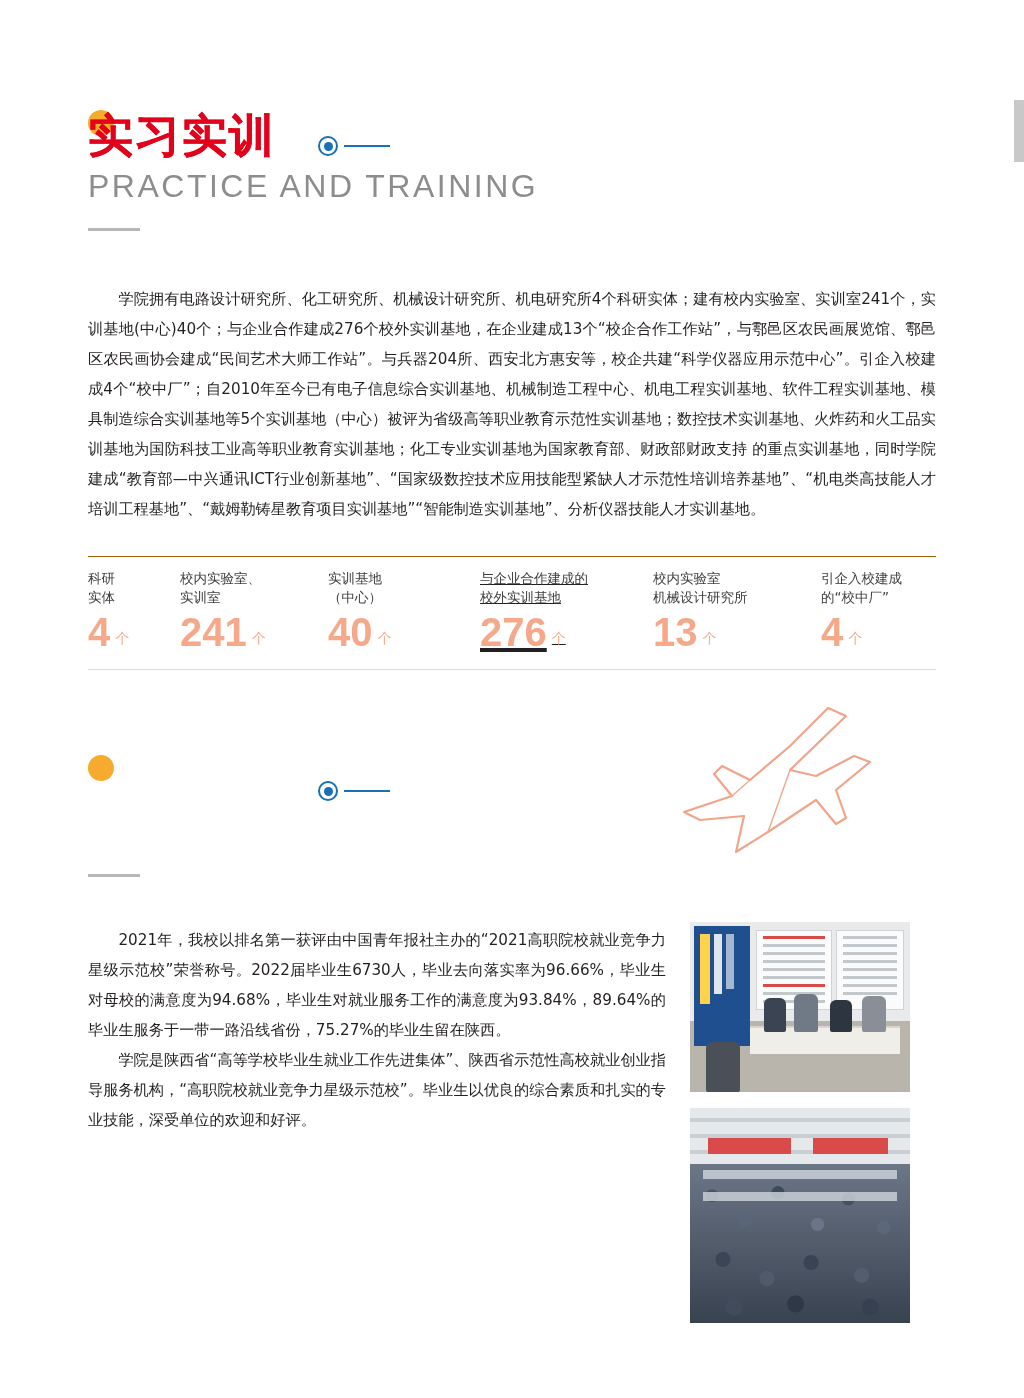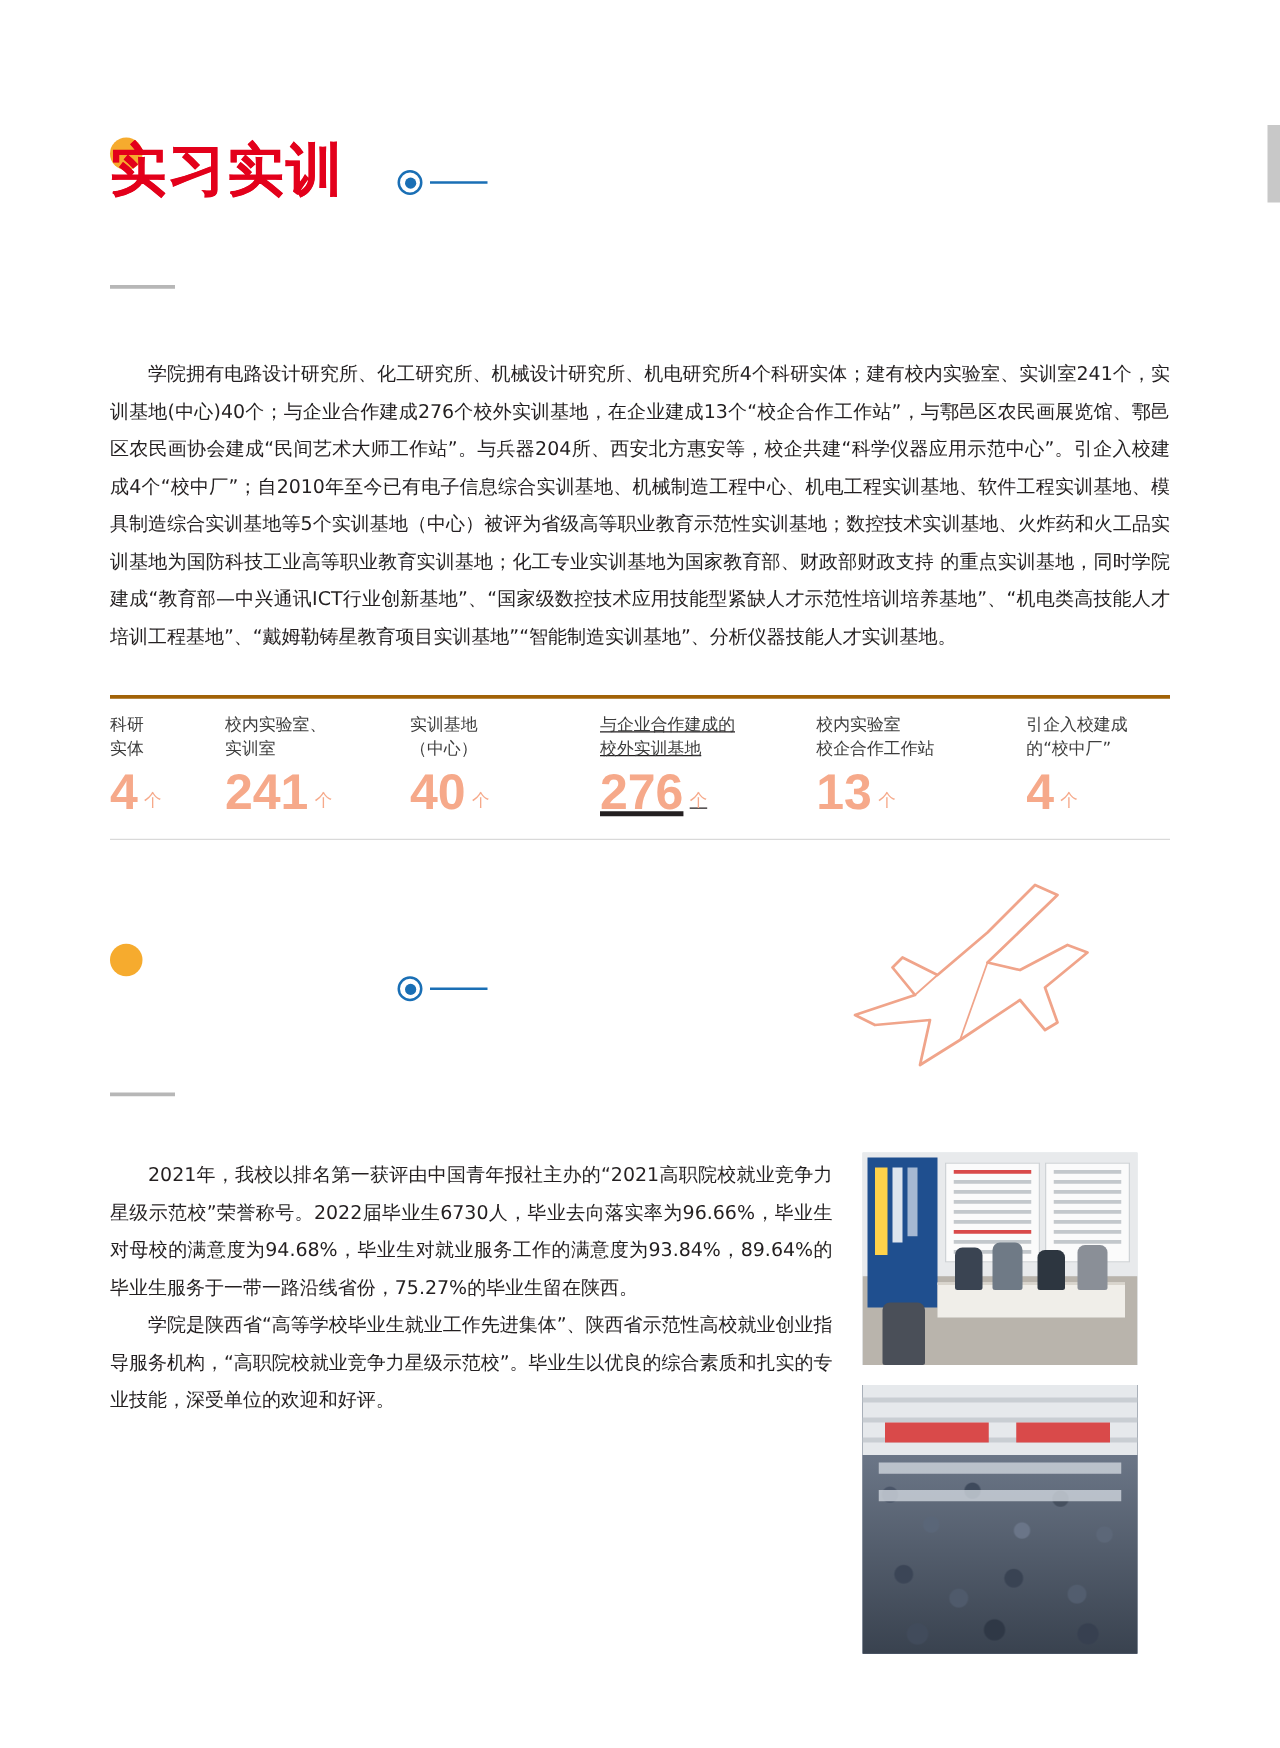--- a/index.html
+++ b/index.html
@@ -66,21 +66,21 @@
     line-height:30px;
     color:#231f20;
     text-align:justify;
     font-family:"DejaVu Sans","Liberation Sans",sans-serif;
   }
   .para p{margin:0;text-indent:2em;}
 
   
   .stats{
     position:absolute;left:88px;top:556px;width:848px;height:112px;
-    border-top:3px solid #a16207;
+    border-top:1px solid #a16207;
     border-bottom:1px solid #d9d9d9;
   }
   .stat{
     position:absolute;top:0;
   }
   .stat .lbl{
     font-size:13.5px;line-height:19px;color:#3d3d3d;
     font-family:"DejaVu Sans","Liberation Sans",sans-serif;
     white-space:nowrap;
     padding-top:12px;
@@ -151,20 +151,21 @@
 </head>
 <body>
 
 <div class="page">
 
   <div class="edge-bar"></div>
 
   <div class="section-head" style="left:88px;top:110px;">
     <div class="sh-dot"></div>
     <div class="sh-cn">实习实训</div>
+    <div class="sh-en">PRACTICE AND TRAINING</div>
   </div>
   <div class="sh-deco" style="left:318px;top:136px;">
     <span class="ring">
         <i></i>
       </span>
     <span class="line"></span>
   </div>
   <div class="sh-underline" style="left:88px;top:228px;"></div>
 
   <div class="para" style="left:88px;top:284px;width:848px;">
@@ -204,21 +205,21 @@
       <div class="lbl">与企业合作建成的</div>
       <div class="lbl" style="padding-top:0;">校外实训基地</div>
       <div class="valrow">
         <span class="num">276</span>
         <span class="unit">个</span>
       </div>
     </div>
 
     <div class="stat" style="left:565px;">
       <div class="lbl">校内实验室</div>
-      <div class="lbl" style="padding-top:0;">校企合作工作站</div>
+      <div class="lbl" style="padding-top:0;">机械设计研究所</div>
       <div class="valrow">
         <span class="num">13</span>
         <span class="unit">个</span>
       </div>
     </div>
 
     <div class="stat" style="left:733px;">
       <div class="lbl">引企入校建成</div>
       <div class="lbl" style="padding-top:0;">的“校中厂”</div>
       <div class="valrow">

